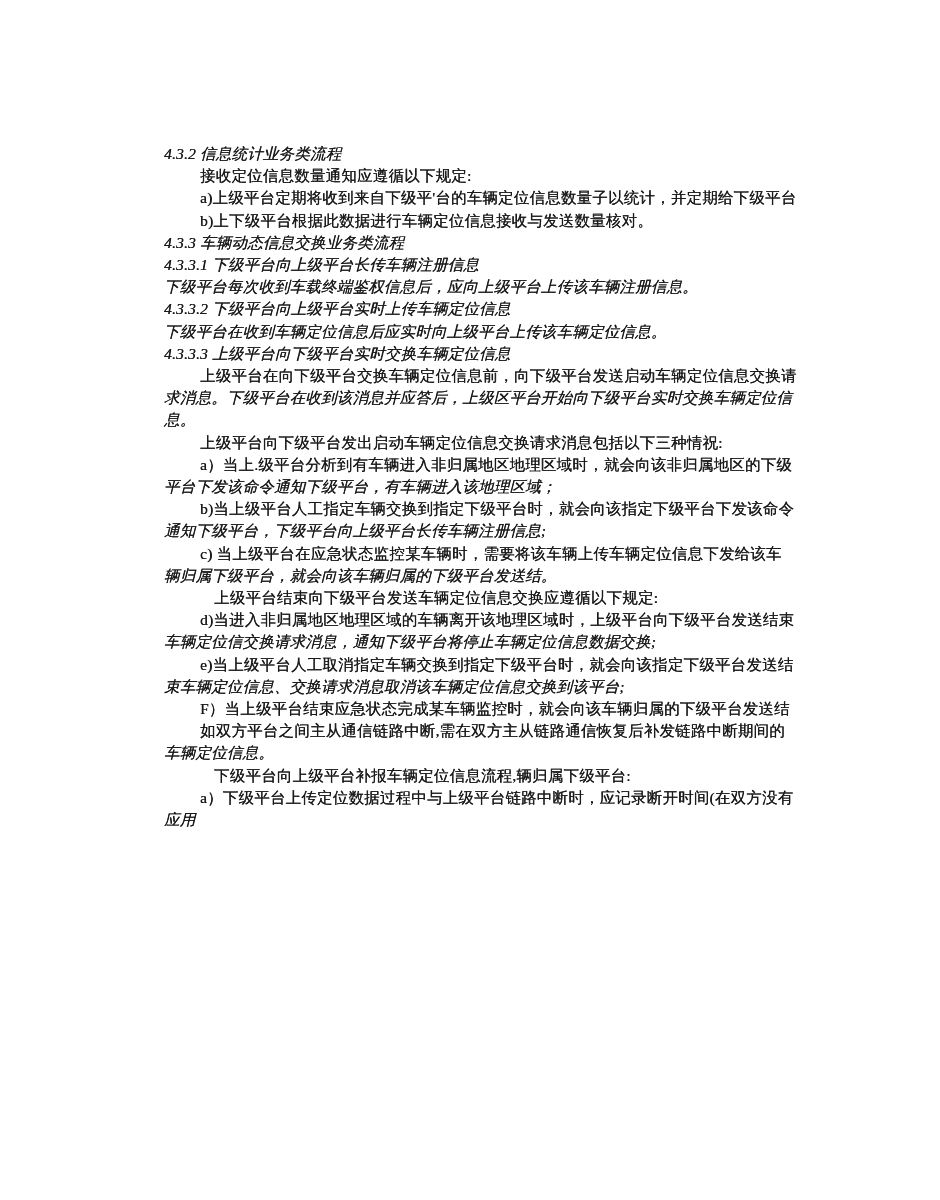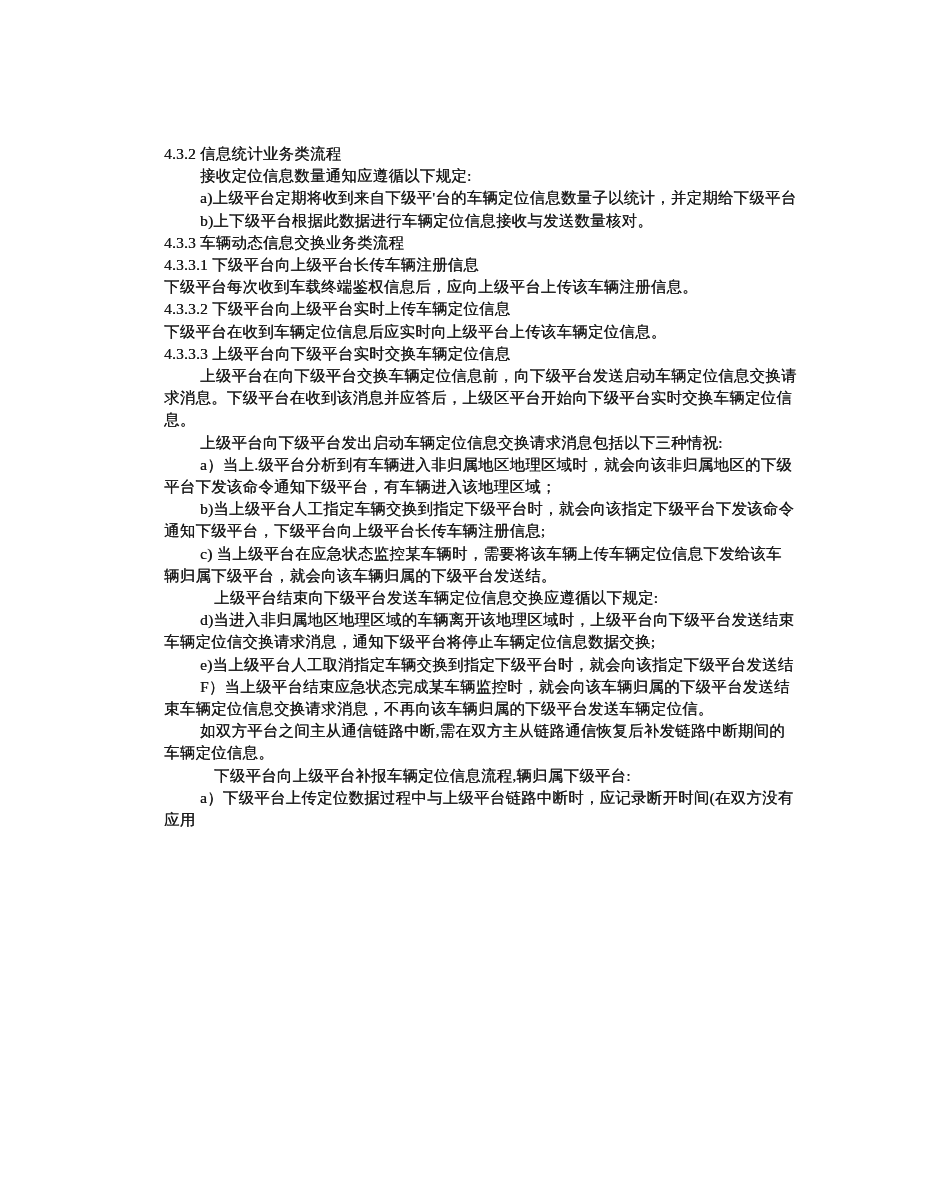--- a/index.html
+++ b/index.html
@@ -23,21 +23,21 @@
     width: 618px;
     color: #1b1b1b;
   }
   .line {
     font-size: 15.5px;
     line-height: 22.2px;
     white-space: nowrap;
     letter-spacing: 0.2px;
     text-shadow: 0.3px 0 0 currentColor; 
   }
-  .indent-0 { padding-left: 0; }
+  .indent-0 { padding-left: 0; font-style: italic; }
   .indent-1 { padding-left: 36px; }
   .indent-2 { padding-left: 50px; }
 </style>
 </head>
 <body>
 
 <div class="page">
   <div class="text-block">
       <div class="line indent-0">4.3.2 信息统计业务类流程</div>
       <div class="line indent-1">接收定位信息数量通知应遵循以下规定:</div>
@@ -56,21 +56,21 @@
       <div class="line indent-1">a）当上.级平台分析到有车辆进入非归属地区地理区域时，就会向该非归属地区的下级</div>
       <div class="line indent-0">平台下发该命令通知下级平台，有车辆进入该地理区域；</div>
       <div class="line indent-1">b)当上级平台人工指定车辆交换到指定下级平台时，就会向该指定下级平台下发该命令</div>
       <div class="line indent-0">通知下级平台，下级平台向上级平台长传车辆注册信息;</div>
       <div class="line indent-1">c) 当上级平台在应急状态监控某车辆时，需要将该车辆上传车辆定位信息下发给该车</div>
       <div class="line indent-0">辆归属下级平台，就会向该车辆归属的下级平台发送结。</div>
       <div class="line indent-2">上级平台结束向下级平台发送车辆定位信息交换应遵循以下规定:</div>
       <div class="line indent-1">d)当进入非归属地区地理区域的车辆离开该地理区域时，上级平台向下级平台发送结束</div>
       <div class="line indent-0">车辆定位信交换请求消息，通知下级平台将停止车辆定位信息数据交换;</div>
       <div class="line indent-1">e)当上级平台人工取消指定车辆交换到指定下级平台时，就会向该指定下级平台发送结</div>
+      <div class="line indent-0">束车辆定位信息、交换请求消息取消该车辆定位信息交换到该平台;</div>
       <div class="line indent-1">F）当上级平台结束应急状态完成某车辆监控时，就会向该车辆归属的下级平台发送结</div>
-      <div class="line indent-0">束车辆定位信息交换请求消息，不再向该车辆归属的下级平台发送车辆定位信。</div>
       <div class="line indent-1">如双方平台之间主从通信链路中断,需在双方主从链路通信恢复后补发链路中断期间的</div>
       <div class="line indent-0">车辆定位信息。</div>
       <div class="line indent-2">下级平台向上级平台补报车辆定位信息流程,辆归属下级平台:</div>
       <div class="line indent-1">a）下级平台上传定位数据过程中与上级平台链路中断时，应记录断开时间(在双方没有</div>
       <div class="line indent-0">应用</div>
     </div>
 </div>
 
 </body></html>

